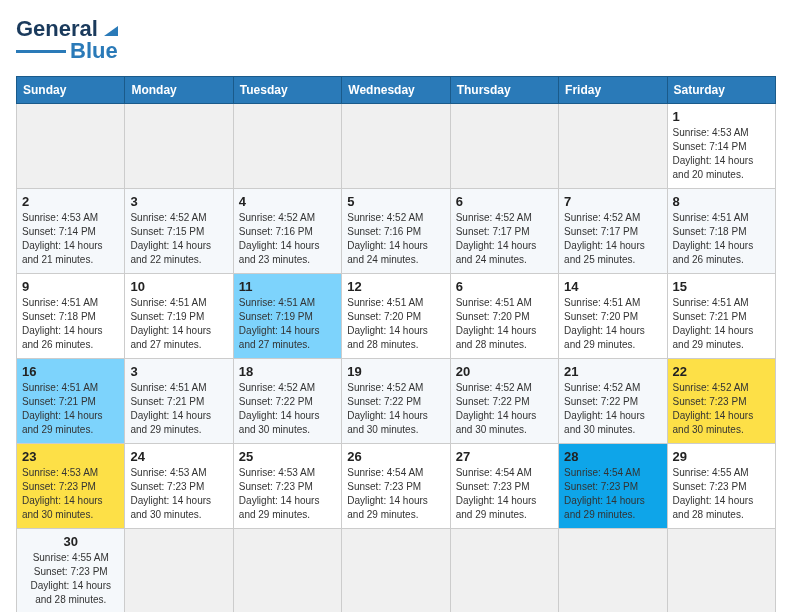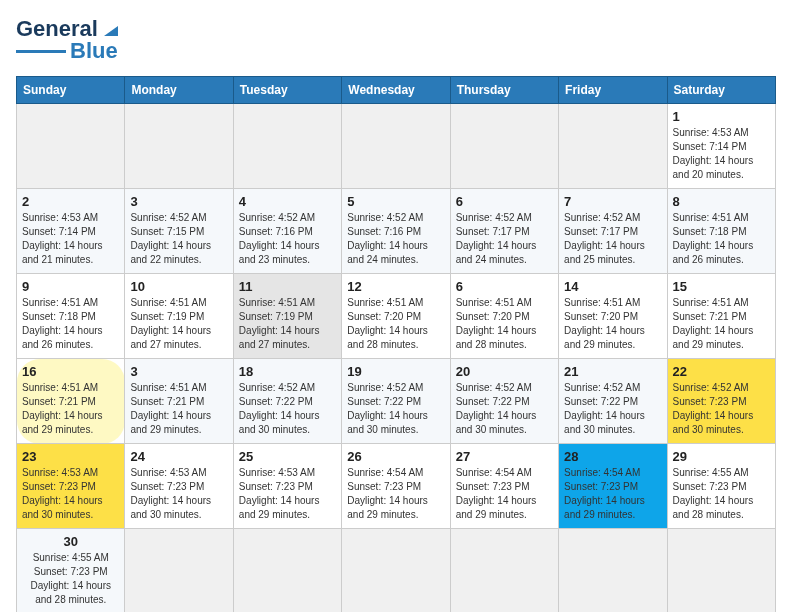--- a/index.html
+++ b/index.html
@@ -160,21 +160,21 @@
       </tr>
       <tr>
         <td style="background: rgb(255, 255, 255);">
           <span class="day-num">9</span>
           <div class="cell-text">Sunrise: 4:51 AM<br>Sunset: 7:18 PM<br>Daylight: 14 hours and 26 minutes.</div>
         </td>
         <td style="background: rgb(255, 255, 255);">
           <span class="day-num">10</span>
           <div class="cell-text">Sunrise: 4:51 AM<br>Sunset: 7:19 PM<br>Daylight: 14 hours and 27 minutes.</div>
         </td>
-        <td style="background: #e5e5e5;">
+        <td style="background: #7dd3fc;">
           <span class="day-num">11</span>
           <div class="cell-text">Sunrise: 4:51 AM<br>Sunset: 7:19 PM<br>Daylight: 14 hours and 27 minutes.</div>
         </td>
         <td style="background: rgb(255, 255, 255);">
           <span class="day-num">12</span>
           <div class="cell-text">Sunrise: 4:51 AM<br>Sunset: 7:20 PM<br>Daylight: 14 hours and 28 minutes.</div>
         </td>
         <td style="background: rgb(255, 255, 255);">
           <span class="day-num">6</span>
           <div class="cell-text">Sunrise: 4:51 AM<br>Sunset: 7:20 PM<br>Daylight: 14 hours and 28 minutes.</div>
@@ -182,21 +182,21 @@
         <td style="background: rgb(255, 255, 255);">
           <span class="day-num">14</span>
           <div class="cell-text">Sunrise: 4:51 AM<br>Sunset: 7:20 PM<br>Daylight: 14 hours and 29 minutes.</div>
         </td>
         <td style="background: rgb(255, 255, 255);">
           <span class="day-num">15</span>
           <div class="cell-text">Sunrise: 4:51 AM<br>Sunset: 7:21 PM<br>Daylight: 14 hours and 29 minutes.</div>
         </td>
       </tr>
       <tr>
-        <td style="background: #fef9c3; border-radius: 23px;">
+        <td style="background: #7dd3fc;">
           <span class="day-num">16</span>
           <div class="cell-text">Sunrise: 4:51 AM<br>Sunset: 7:21 PM<br>Daylight: 14 hours and 29 minutes.</div>
         </td>
         <td style="background: rgb(245, 248, 251);">
           <span class="day-num">3</span>
           <div class="cell-text">Sunrise: 4:51 AM<br>Sunset: 7:21 PM<br>Daylight: 14 hours and 29 minutes.</div>
         </td>
         <td style="background: rgb(245, 248, 251);">
           <span class="day-num">18</span>
           <div class="cell-text">Sunrise: 4:52 AM<br>Sunset: 7:22 PM<br>Daylight: 14 hours and 30 minutes.</div>

